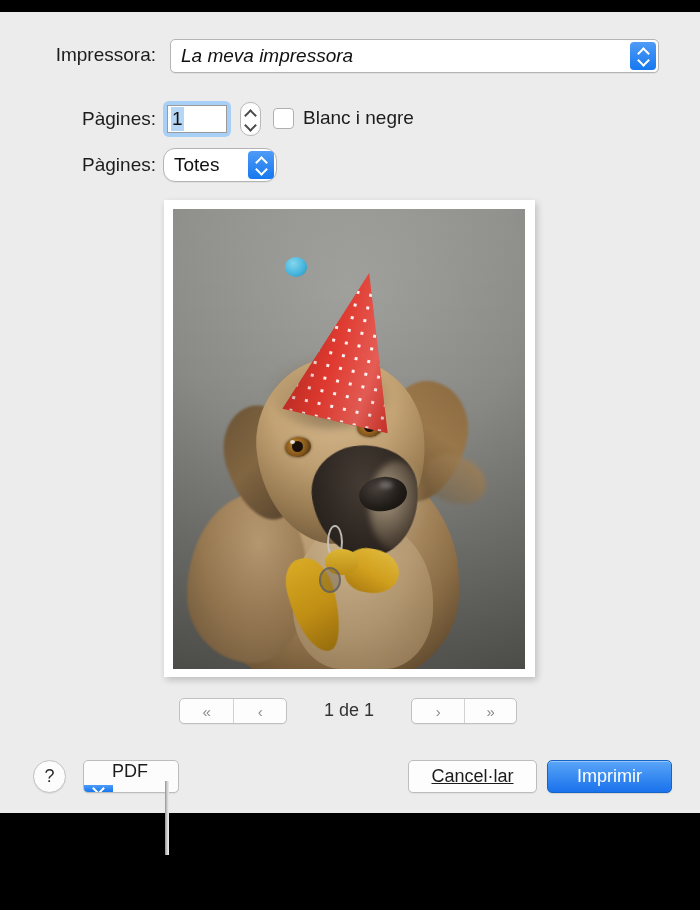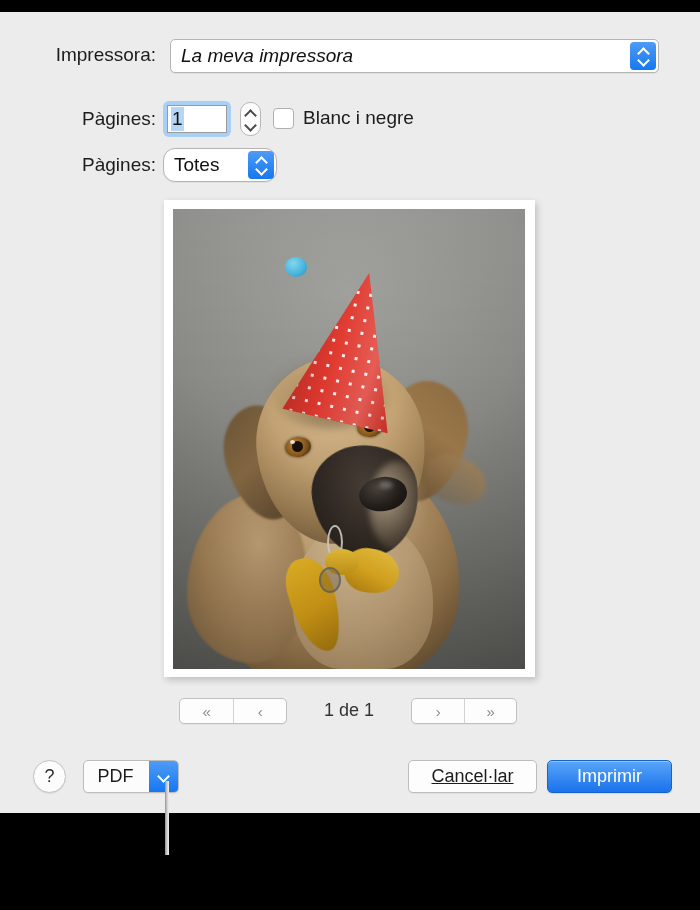--- a/index.html
+++ b/index.html
@@ -498,20 +498,21 @@
     left: 83px; top: 748px;
     width: 96px; height: 33px;
     background: #fcfcfc;
     border: 1px solid #bdbdbd;
     border-radius: 5px;
     box-sizing: border-box;
     display: flex;
     align-items: center;
     box-shadow: 0 1px 1px rgba(0,0,0,0.06);
     overflow: hidden;
+    flex-direction: column;
   }
   .pdf-label {
     flex: 1;
     text-align: center;
     font-size: 18px;
     color: #1c1c1c;
     padding-right: 2px;
   }
   .pdf-arrow {
     width: 29px;

